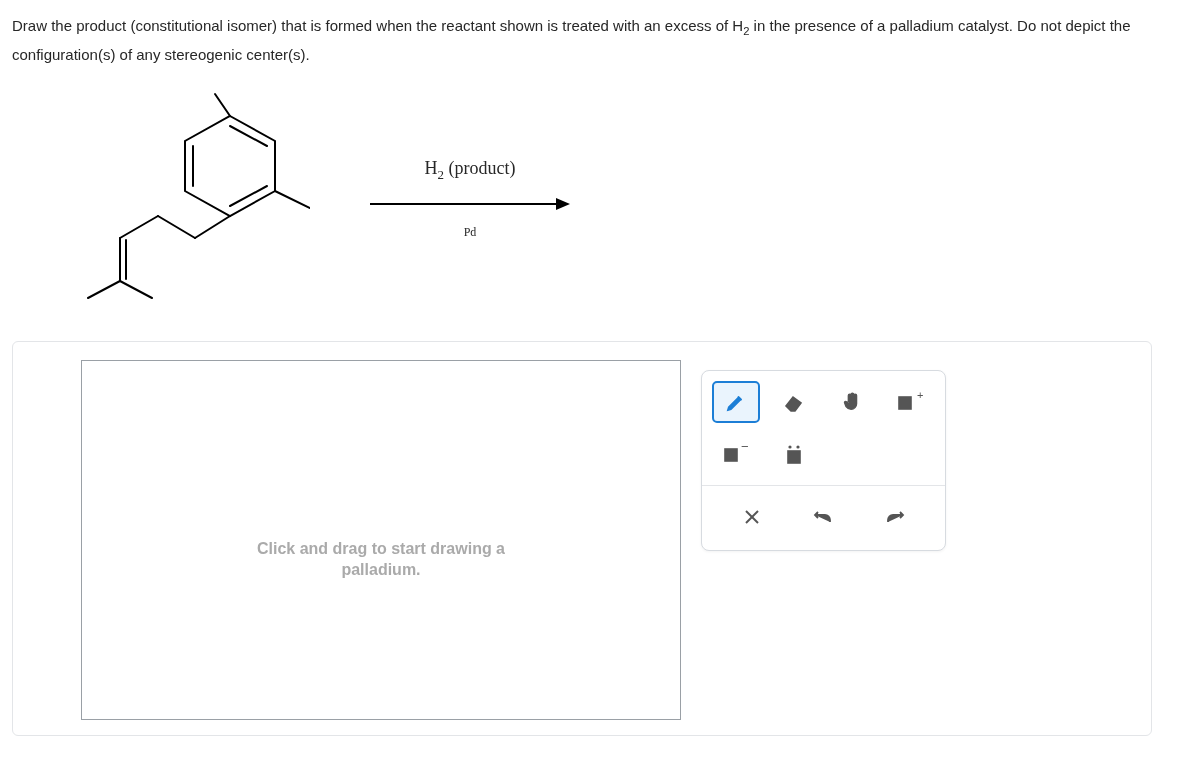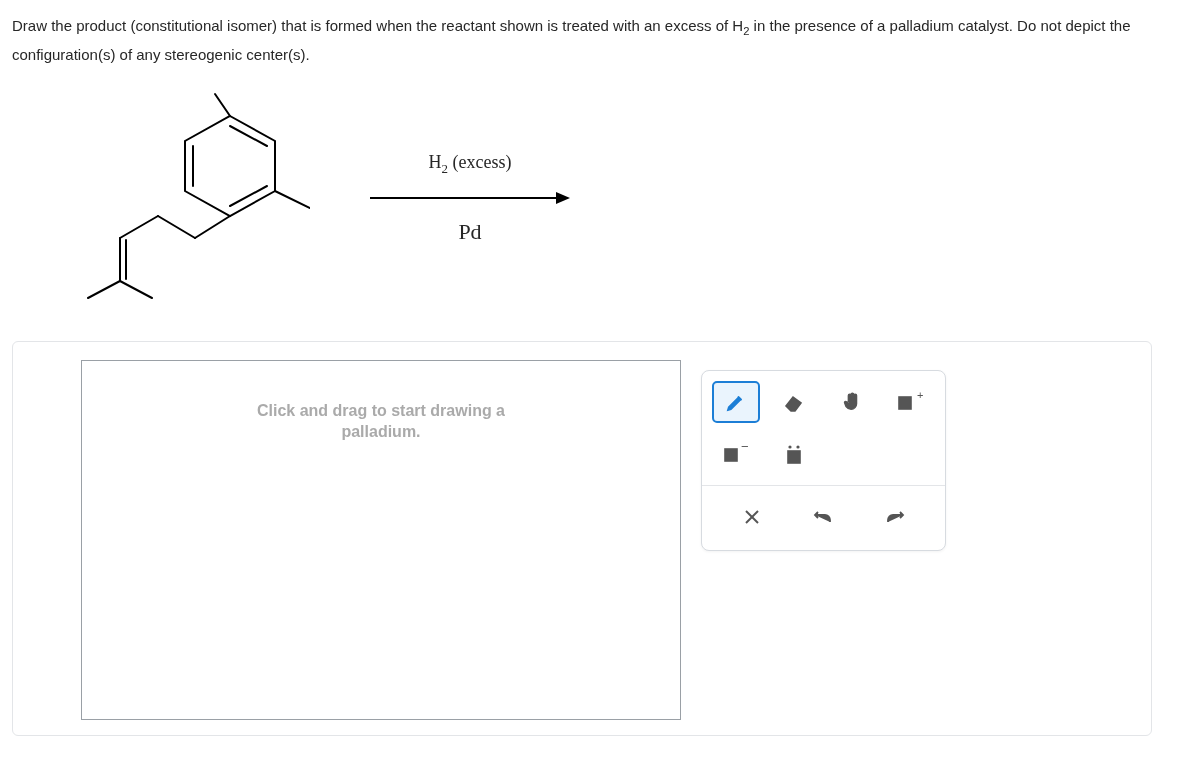--- a/index.html
+++ b/index.html
@@ -35,21 +35,21 @@
     }
     .arrow-label {
       font-family: "Times New Roman", serif;
       font-size: 18px;
       margin-bottom: 6px;
     }
     .arrow-label sub { font-size: 0.72em; }
     .arrow-svg { display:block; }
     .arrow-under {
       font-family: "Times New Roman", serif;
-      font-size: 22px;
+      font-size: 12px;
       margin-top: 6px;
     }
 
     .editor-border {
       border: 1px solid #e3e5e8;
       border-radius: 6px;
       padding: 18px 0 0 0;
       width: 1140px;
       height: 395px;
       position: relative;
@@ -62,20 +62,21 @@
       padding-left: 68px;
     }
 
     .canvas {
       width: 600px;
       height: 360px;
       border: 1px solid #9aa0a6;
       background: #fff;
       position: relative;
       display: flex;
+      align-items: center;
       justify-content: center;
     }
     .canvas-placeholder {
       color: #aaa;
       font-weight: 700;
       font-size: 16px;
       text-align: center;
       line-height: 1.3;
       margin-top: 40px;
     }
@@ -154,21 +155,21 @@
       <line x1="50" y1="152" x2="50" y2="195"></line>
       <line x1="56" y1="154" x2="56" y2="193"></line>
 
       <line x1="50" y1="195" x2="18" y2="212"></line>
       <line x1="50" y1="195" x2="82" y2="212"></line>
     </g>
   </svg>
 
   <div class="arrow-group">
     <div class="arrow-label">
-      <span>H</span><sub>2</sub><span> (excess)</span>
+      <span>H</span><sub>2</sub><span> (product)</span>
     </div>
     <svg class="arrow-svg" width="200" height="14" viewBox="0 0 200 14">
       <line x1="0" y1="7" x2="190" y2="7" stroke="#000" stroke-width="2"></line>
       <polygon points="200,7 186,1 186,13" fill="#000"></polygon>
     </svg>
     <div class="arrow-under">Pd</div>
   </div>
 </div>
 
 <div class="editor-border">

